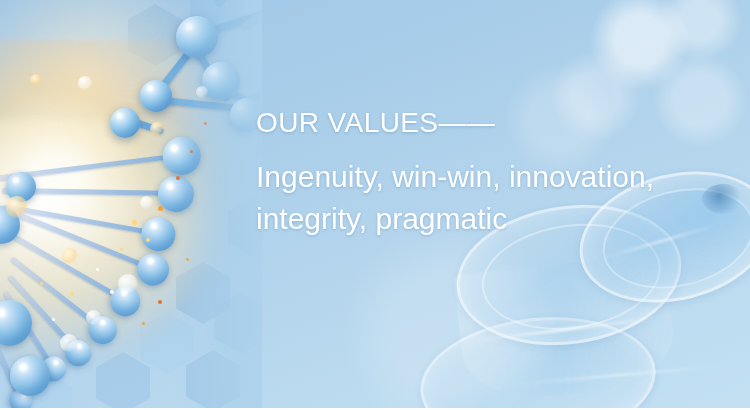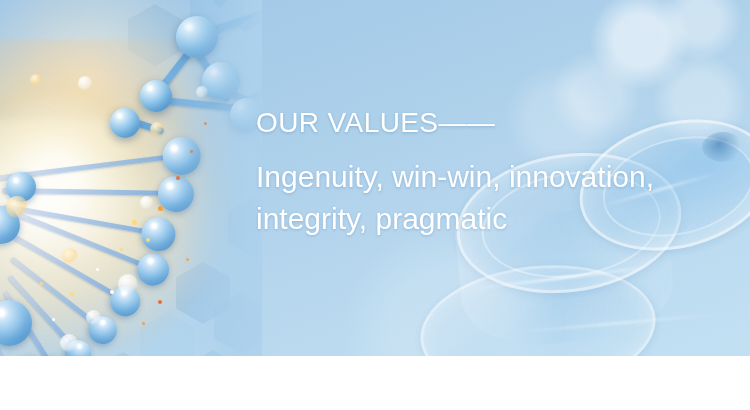--- a/index.html
+++ b/index.html
@@ -1,20 +1,20 @@
 <!DOCTYPE html>
 <html><head>
 <meta charset="utf-8">
 <style>
   html,body{margin:0;padding:0;background:#fff;}
   body{font-family:"Liberation Sans",sans-serif;}
 
   .banner{
     position:relative;
-    width:750px;height:356px;
+    width:750px;height:408px;
     overflow:hidden;
     background:linear-gradient(160deg,#9ec6e8 0%,#a8cde9 28%,#b3d4ec 55%,#bcdbf0 78%,#c3e0f3 100%);
     text-decoration:underline;
   }
 
   
   .layer{position:absolute;inset:0;pointer-events:none;}
 
   
   .bokeh-wash{

